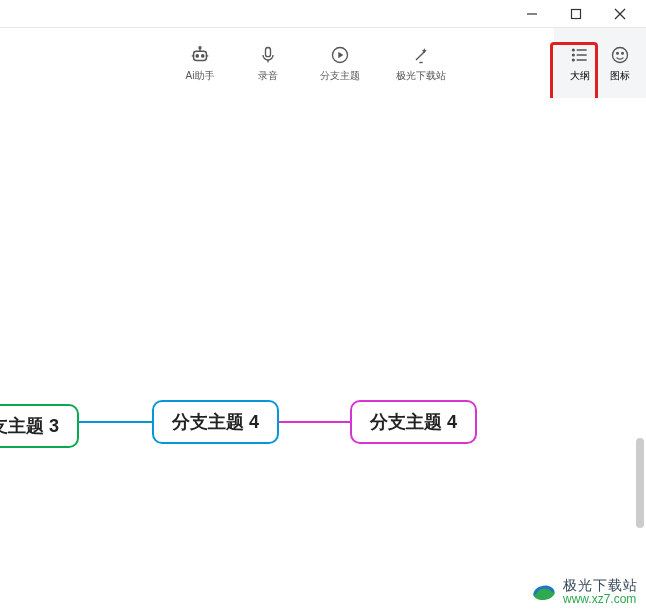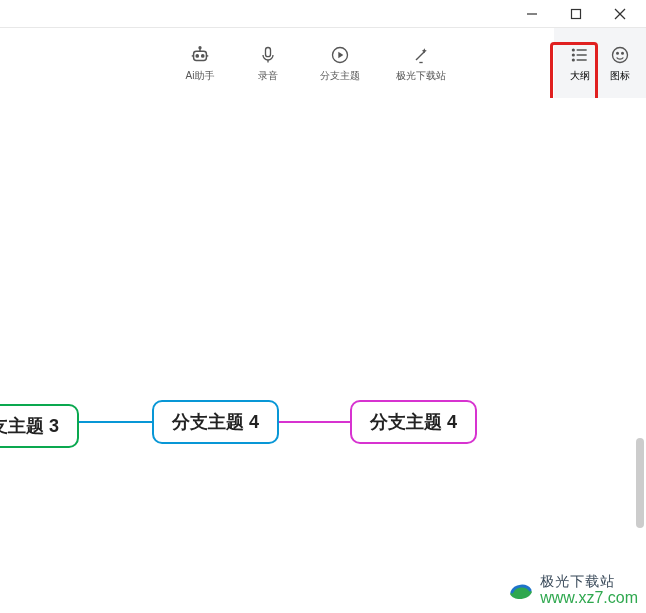--- a/index.html
+++ b/index.html
@@ -117,21 +117,21 @@
       display: flex;
       align-items: center;
       gap: 4px;
     }
     .watermark .wm-icon {
       width: 30px; height: 30px;
       position: relative;
     }
     .wm-text { display:flex; flex-direction: column; line-height:1.1; }
     .wm-text .t1 { font-size: 14px; color: #3a4a5a; letter-spacing: 1px; }
-    .wm-text .t2 { font-size: 16px; color: #2fa84f; }
+    .wm-text .t2 { font-size: 12px; color: #2fa84f; }
     .scrollbar-v {
       position: absolute;
       right: 0;
       top: 98px;
       bottom: 60px;
       width: 14px;
       background: transparent;
     }
     .scrollbar-v .thumb {
       position: absolute;

